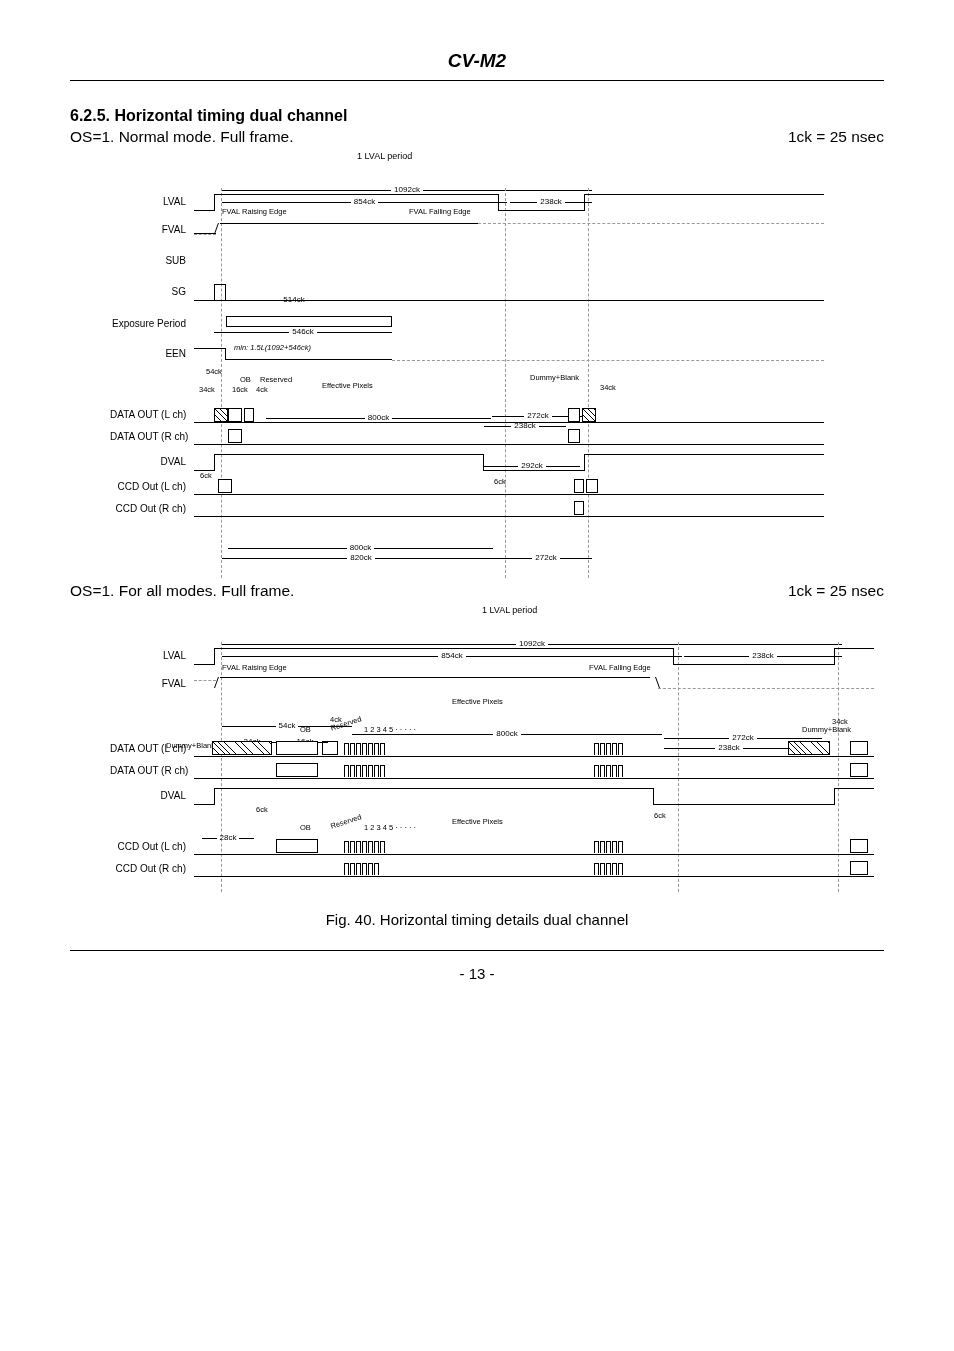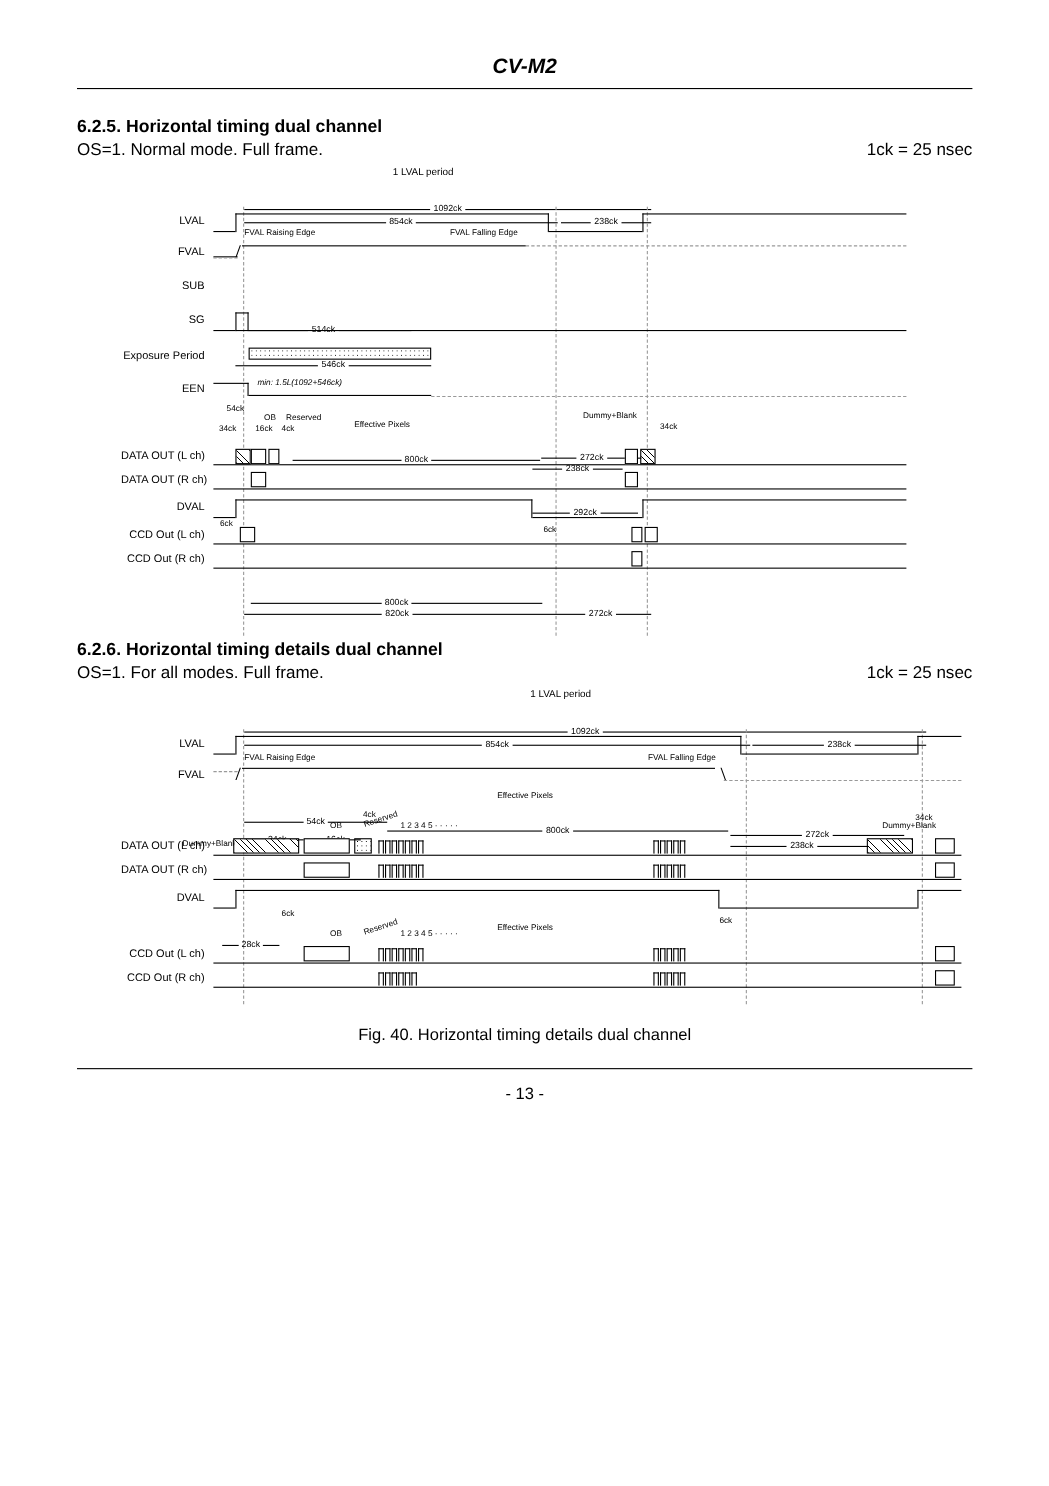--- a/index.html
+++ b/index.html
@@ -304,21 +304,20 @@
         </div>
       <div class="dim" style="left:298px; width:92px; top:12px;">
           <span class="dim-label">272ck</span>
         </div>
     </div>
   </div>
 
 </div>
 
 <div>
-  <div class="section-heading">6.2.6. Horizontal timing details dual channel</div>
   <div class="mode-row">
     <span>OS=1. For all modes. Full frame.</span>
     <span>1ck = 25 nsec</span>
   </div>
 
   <div class="diagram" style="height: 290px;">
     <div class="ann-top">
       <div style="position:absolute; left:280px; top:0; font-size:9px;">1 LVAL period</div>
       <div class="dim" style="left:20px; width:620px; top:12px;">
           <span class="dim-label">1092ck</span>

